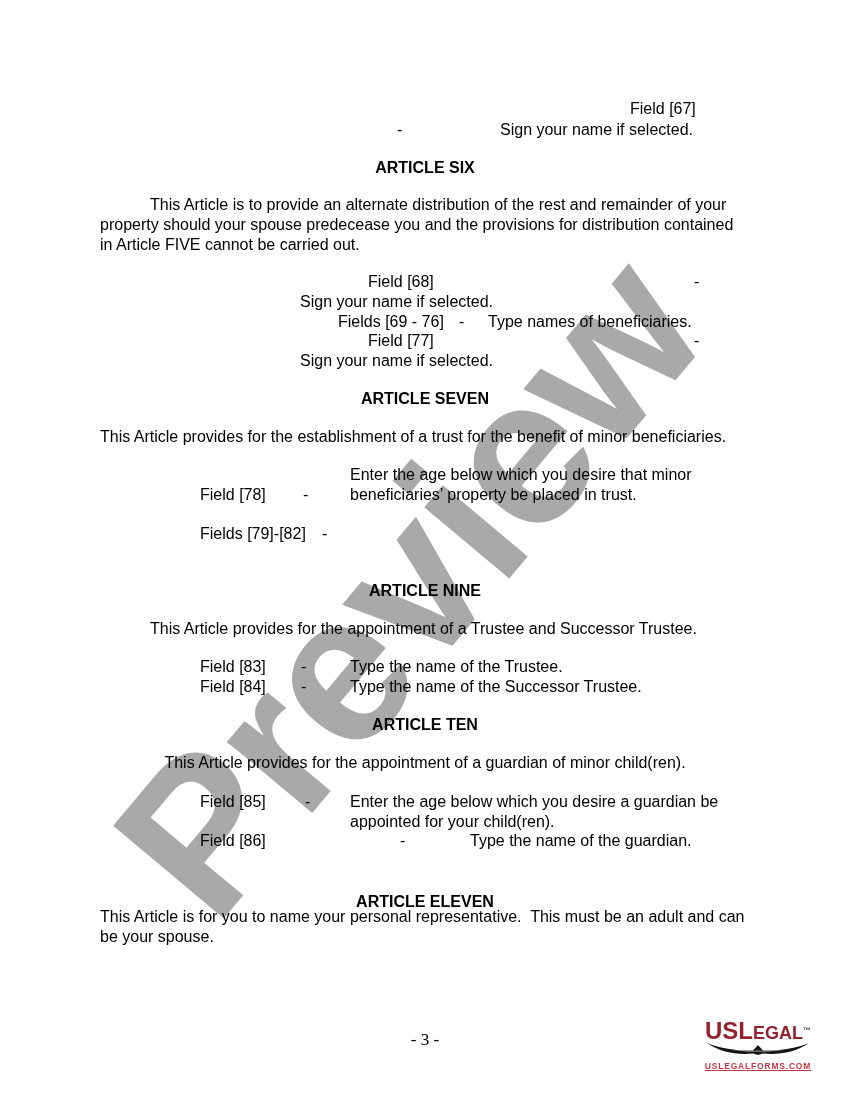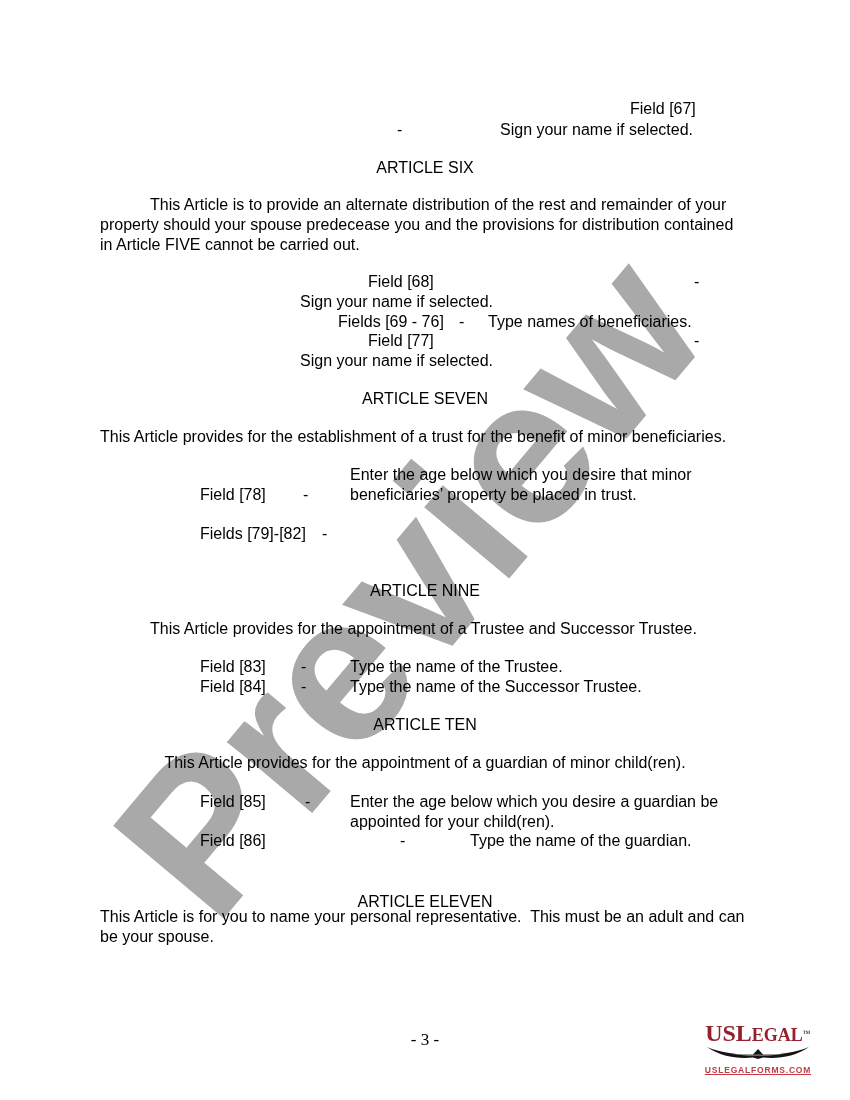--- a/index.html
+++ b/index.html
@@ -30,21 +30,21 @@
   .ln {
     position: absolute;
     white-space: pre;
     z-index: 1;
   }
   .heading {
     position: absolute;
     left: 0;
     width: 850px;
     text-align: center;
-    font-weight: normal;
+    font-weight: bold;
     z-index: 1;
   }
   .para {
     position: absolute;
     left: 100px;
     width: 650px;
     white-space: pre-wrap;
     z-index: 1;
     margin: 0;
   }
@@ -70,24 +70,24 @@
   }
   .logo {
     position: absolute;
     left: 698px;
     top: 1021px;
     width: 120px;
     text-align: center;
     z-index: 1;
   }
   .brand-line {
-    font-family: Liberation Serif, serif;
+    font-family: Liberation Sans, sans-serif;
     font-weight: bold;
     color: #93212e;
-    line-height: 25px;
+    line-height: 20px;
     white-space: nowrap;
   }
   .brand-big { font-size: 24px; }
   .brand-small { font-size: 18px; }
   .brand-tm { font-size: 8px; vertical-align: top; color: #444; }
   .eagle { display: block; margin: -2px auto 0 auto; }
   .brand-site {
     font-size: 8.5px;
     font-weight: bold;
     letter-spacing: 0.8px;

